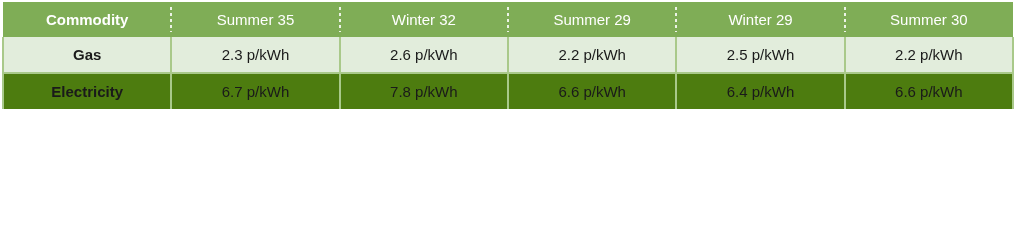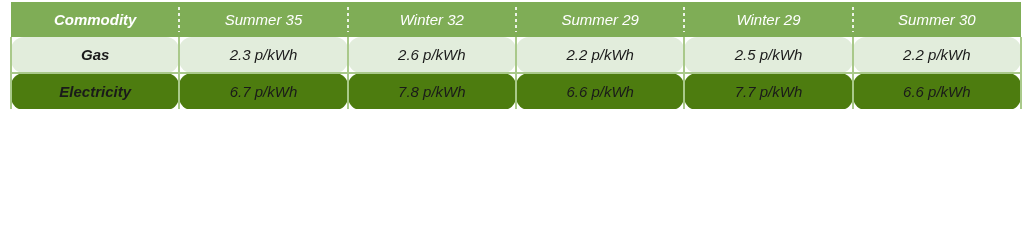--- a/index.html
+++ b/index.html
@@ -11,22 +11,21 @@
     width: 1024px;
     height: 109px;
     font-family: "Liberation Sans", sans-serif;
     overflow: hidden;
   }
 
   .table-wrap {
     box-sizing: border-box;
     width: 840px;
     height: 109px;
-    padding: 2px 10px 4px 10px;
-    font-style: italic;
+    padding: 2px 10px 4px 2px;
   }
 
   table.rate-table {
     width: 1012px;
     border-collapse: collapse;
     table-layout: fixed;
   }
 
   
   thead tr.header-row {
@@ -74,21 +73,20 @@
 
   tbody td, tbody th {
     height: 35px;
     padding: 0;
     text-align: center;
     vertical-align: middle;
     font-size: 15px;
     color: #1a1a1a;
     border-right: 2px solid #A9C98A;
     border-bottom: 2px solid #A9C98A;
-    border-radius: 13px;
   }
   tbody td:last-child,
   tbody th:last-child {
     border-right: 2px solid #A9C98A;
   }
   tbody th.row-label {
     font-weight: bold;
     border-left: 2px solid #A9C98A;
   }
   tbody td.value-cell {
@@ -117,18 +115,18 @@
         <td class="value-cell">2.6 p/kWh</td>
         <td class="value-cell">2.2 p/kWh</td>
         <td class="value-cell">2.5 p/kWh</td>
         <td class="value-cell">2.2 p/kWh</td>
       </tr>
       <tr class="row-plain">
         <th class="row-label">Electricity</th>
         <td class="value-cell">6.7 p/kWh</td>
         <td class="value-cell">7.8 p/kWh</td>
         <td class="value-cell">6.6 p/kWh</td>
-        <td class="value-cell">7.7 p/kWh</td>
+        <td class="value-cell">6.4 p/kWh</td>
         <td class="value-cell">6.6 p/kWh</td>
       </tr>
     </tbody>
   </table>
 </div>
 
 </body></html>

